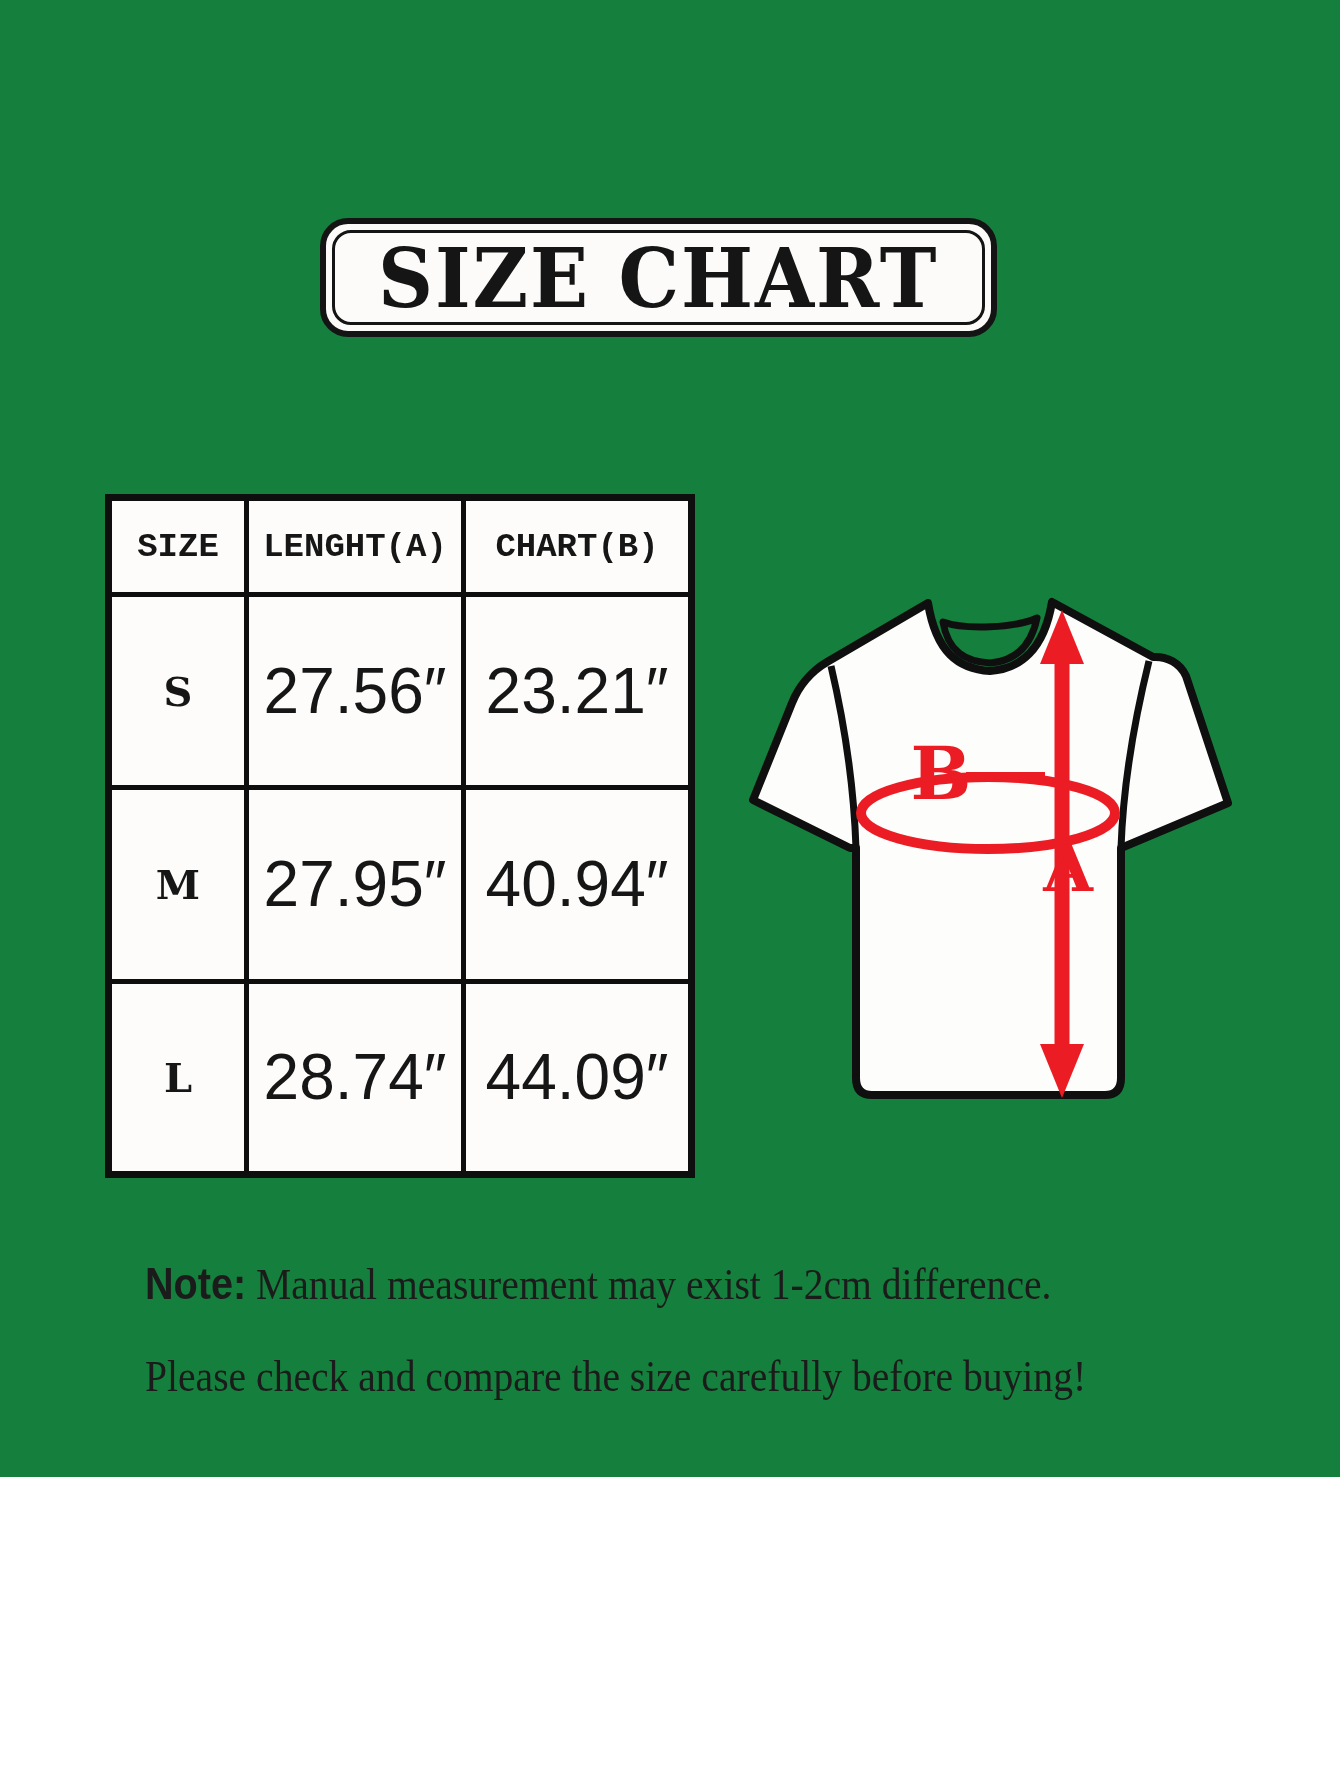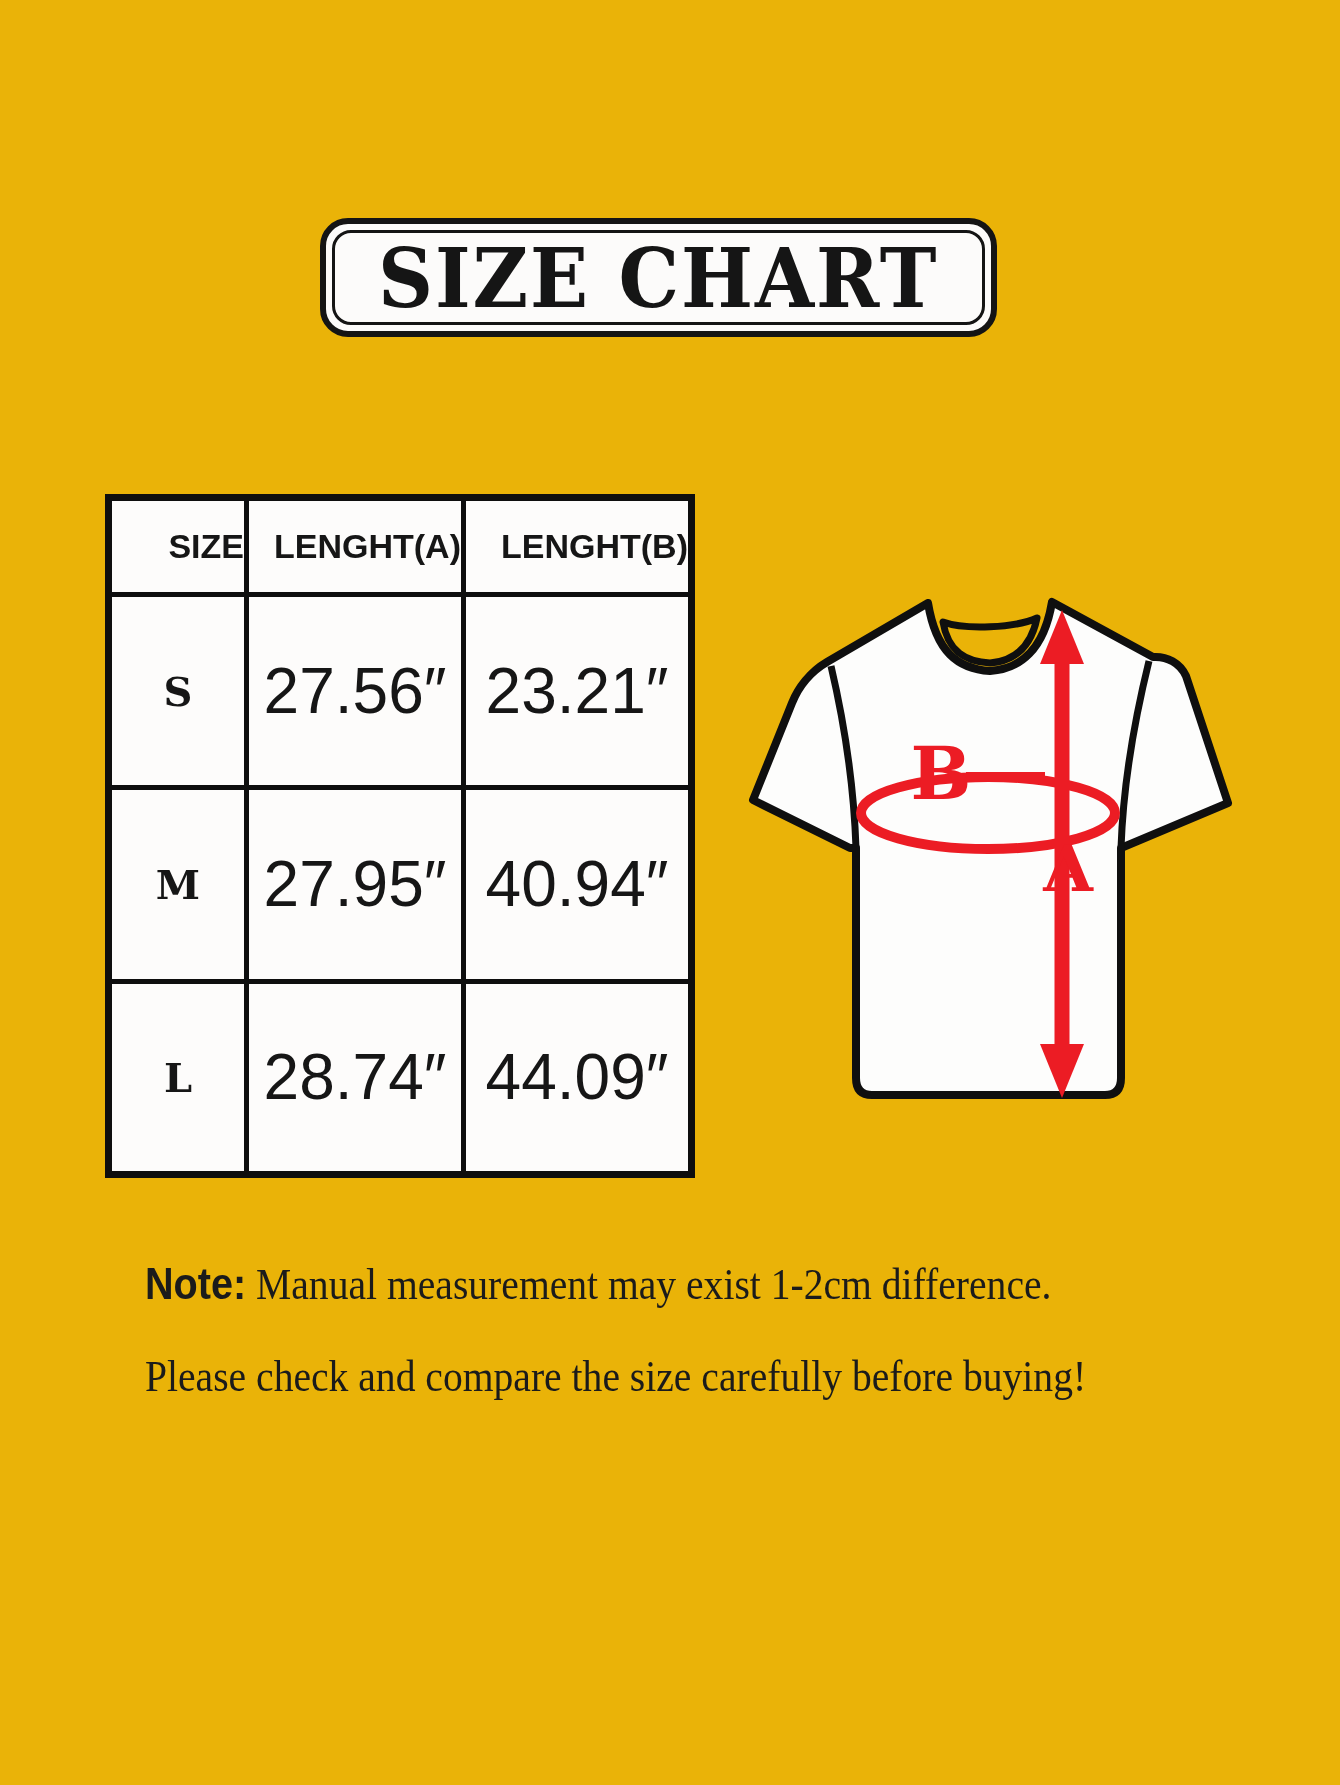--- a/index.html
+++ b/index.html
@@ -1,19 +1,19 @@
 <!DOCTYPE html>
 <html><head>
 <meta charset="utf-8">
 <style>
   html,body{margin:0;padding:0;}
   .canvas{
     position:relative;
-    width:1340px;height:1785px;
-    background:#eab308;
+    width:1340px;height:1477px;
+    background:#15803d;
     font-family:"Liberation Sans",sans-serif;
     overflow:hidden;
   }
 
   
   .title-box{
     position:absolute;left:320px;top:218px;width:677px;height:119px;
     border:6px solid #141414;border-radius:28px;
     box-sizing:border-box;background:#fcfbfa;
   }
@@ -35,24 +35,23 @@
     background:#fdfcfb;
     border:7px solid #0e0e0e;
   }
   .size-table th,.size-table td{
     border:5px solid #0e0e0e;
     text-align:center;vertical-align:middle;
     padding:0;color:#161616;
   }
   .size-table tr{height:97px;}
   .size-table th{
-    font-family:Liberation Sans, sans-serif;
+    font-family:Liberation Mono, monospace;
     font-weight:bold;font-size:34px;letter-spacing:0px;
     transform:scaleX(1);
-    text-align:right;
   }
   .cell-size{
     font-family:"DejaVu Serif","Liberation Serif",serif;
     font-weight:bold;font-size:40px;
   }
   .cell-num{
     font-family:"Liberation Sans","DejaVu Sans",sans-serif;
     font-weight:400;font-size:64px;
   }
 
@@ -90,21 +89,21 @@
   <table class="size-table">
     <colgroup>
       <col style="width:138px">
         <col style="width:217px">
         <col style="width:228px">
     </colgroup>
     <thead>
       <tr>
         <th>SIZE</th>
         <th>LENGHT(A)</th>
-        <th>LENGHT(B)</th>
+        <th>CHART(B)</th>
       </tr>
     </thead>
     <tbody>
       <tr>
         <td class="cell-size">S</td>
         <td class="cell-num">27.56″</td>
         <td class="cell-num">23.21″</td>
       </tr>
       <tr>
         <td class="cell-size">M</td>

